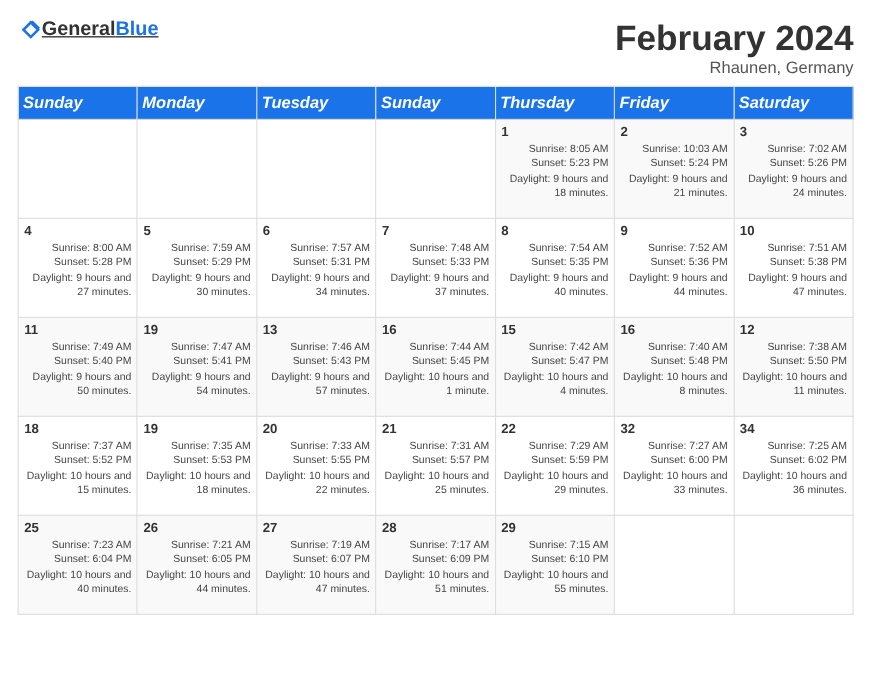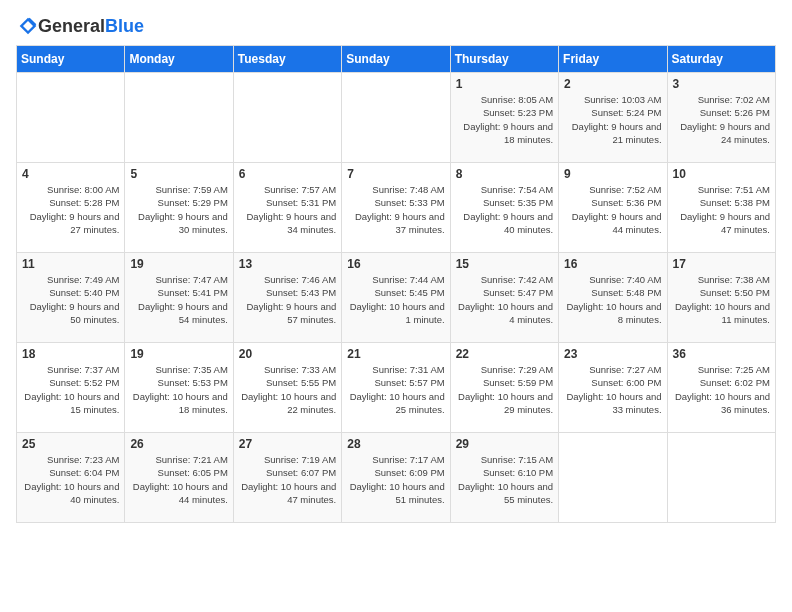--- a/index.html
+++ b/index.html
@@ -11,21 +11,22 @@
       padding: 16px;
     }
     .header {
       display: flex;
       align-items: flex-start;
       justify-content: space-between;
       margin-bottom: 8px;
     }
     .logo {
       display: flex;
-      align-items: flex-start;
+      align-items: center;
+      text-decoration: underline;
     }
     .logo-text-general {
       font-size: 18px;
       font-weight: bold;
       color: #333;
     }
     .logo-text-blue {
       font-size: 18px;
       font-weight: bold;
       color: #1a73e8;
@@ -48,25 +49,26 @@
       color: #555;
     }
     table {
       width: 100%;
       border-collapse: collapse;
       table-layout: fixed;
     }
     thead tr th {
       background-color: #1a73e8;
       color: #fff;
-      font-size: 12px;
+      font-size: 15px;
       font-weight: bold;
       padding: 6px 4px;
       text-align: left;
       border: 1px solid #ddd;
+      font-style: italic;
     }
     tbody tr td {
       vertical-align: top;
       border: 1px solid #ddd;
       padding: 4px 5px;
       font-size: 10px;
       color: #333;
       height: 90px;
       background: #fff;
     }
@@ -96,20 +98,24 @@
   <div class="logo">
     <svg class="logo-icon" viewBox="0 0 24 24">
       <polygon points="12,2 22,12 12,22 2,12" fill="#1a73e8"></polygon>
       <polygon points="12,6 18,12 12,18 6,12" fill="#fff"></polygon>
       <polygon points="14,2 22,10 20,12 12,4" fill="#1a73e8"></polygon>
     </svg>
     <div>
       <span class="logo-text-general">General</span><span class="logo-text-blue">Blue</span>
     </div>
   </div>
+  <div class="title-area">
+    <div class="calendar-title">February 2024</div>
+    <div class="calendar-subtitle">Rhaunen, Germany</div>
+  </div>
 </div>
 
 <table>
   <thead>
     <tr>
     <th>Sunday</th>
         <th>Monday</th>
         <th>Tuesday</th>
         <th>Sunday</th>
         <th>Thursday</th>
@@ -233,21 +239,21 @@
 and 4 minutes.</div>
         </td>
         <td>
           <div class="day-number">16</div>
           <div class="day-info">Sunrise: 7:40 AM
 Sunset: 5:48 PM
 Daylight: 10 hours
 and 8 minutes.</div>
         </td>
         <td>
-          <div class="day-number">17</div>
+          <div class="day-number">12</div>
           <div class="day-info">Sunrise: 7:38 AM
 Sunset: 5:50 PM
 Daylight: 10 hours
 and 11 minutes.</div>
         </td>
       </tr>
       <tr>
         <td>
           <div class="day-number">18</div>
           <div class="day-info">Sunrise: 7:37 AM
@@ -277,28 +283,28 @@
 and 25 minutes.</div>
         </td>
         <td>
           <div class="day-number">22</div>
           <div class="day-info">Sunrise: 7:29 AM
 Sunset: 5:59 PM
 Daylight: 10 hours
 and 29 minutes.</div>
         </td>
         <td>
-          <div class="day-number">23</div>
+          <div class="day-number">32</div>
           <div class="day-info">Sunrise: 7:27 AM
 Sunset: 6:00 PM
 Daylight: 10 hours
 and 33 minutes.</div>
         </td>
         <td>
-          <div class="day-number">36</div>
+          <div class="day-number">34</div>
           <div class="day-info">Sunrise: 7:25 AM
 Sunset: 6:02 PM
 Daylight: 10 hours
 and 36 minutes.</div>
         </td>
       </tr>
       <tr>
         <td>
           <div class="day-number">25</div>
           <div class="day-info">Sunrise: 7:23 AM

